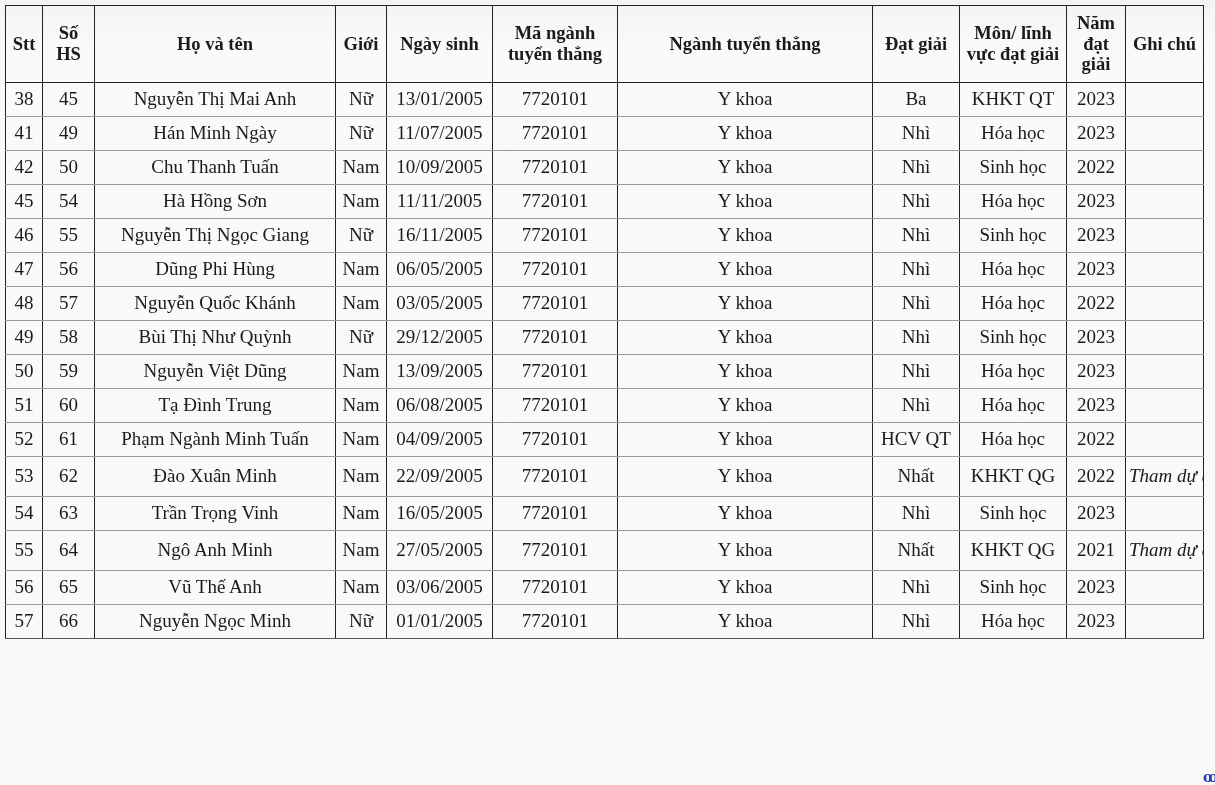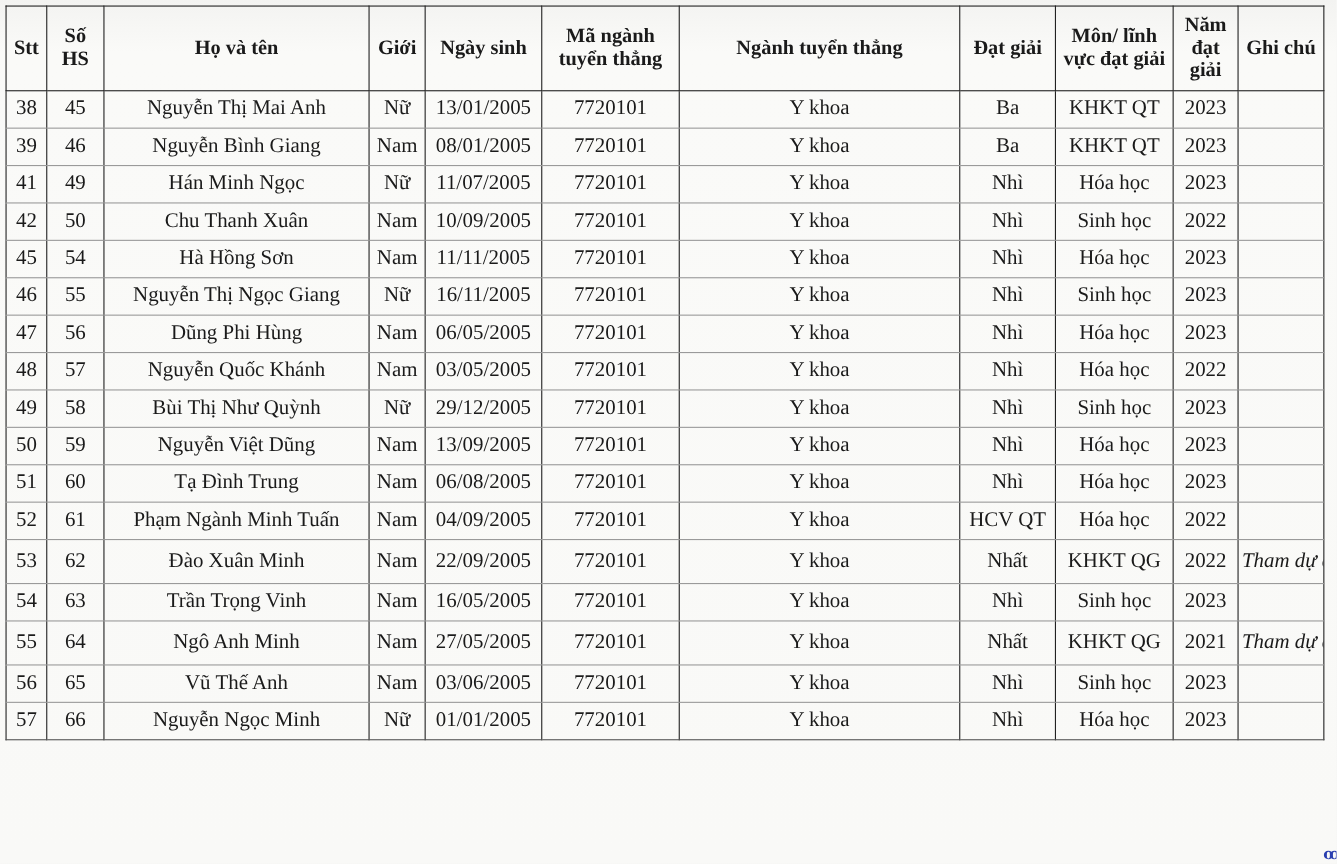--- a/index.html
+++ b/index.html
@@ -97,49 +97,36 @@
           <td>Nữ</td>
           <td>13/01/2005</td>
           <td>7720101</td>
           <td>Y khoa</td>
           <td>Ba</td>
           <td>KHKT QT</td>
           <td>2023</td>
           <td class="note"></td>
         </tr>
         <tr>
-          <td>39</td>
-          <td>46</td>
-          <td class="name">Nguyễn Bình Giang</td>
-          <td>Nam</td>
-          <td>08/01/2005</td>
-          <td>7720101</td>
-          <td>Y khoa</td>
-          <td>Ba</td>
-          <td>KHKT QT</td>
-          <td>2023</td>
-          <td class="note"></td>
-        </tr>
-        <tr>
           <td>41</td>
           <td>49</td>
-          <td class="name">Hán Minh Ngọc</td>
+          <td class="name">Hán Minh Ngày</td>
           <td>Nữ</td>
           <td>11/07/2005</td>
           <td>7720101</td>
           <td>Y khoa</td>
           <td>Nhì</td>
           <td>Hóa học</td>
           <td>2023</td>
           <td class="note"></td>
         </tr>
         <tr>
           <td>42</td>
           <td>50</td>
-          <td class="name">Chu Thanh Xuân</td>
+          <td class="name">Chu Thanh Tuấn</td>
           <td>Nam</td>
           <td>10/09/2005</td>
           <td>7720101</td>
           <td>Y khoa</td>
           <td>Nhì</td>
           <td>Sinh học</td>
           <td>2022</td>
           <td class="note"></td>
         </tr>
         <tr>

